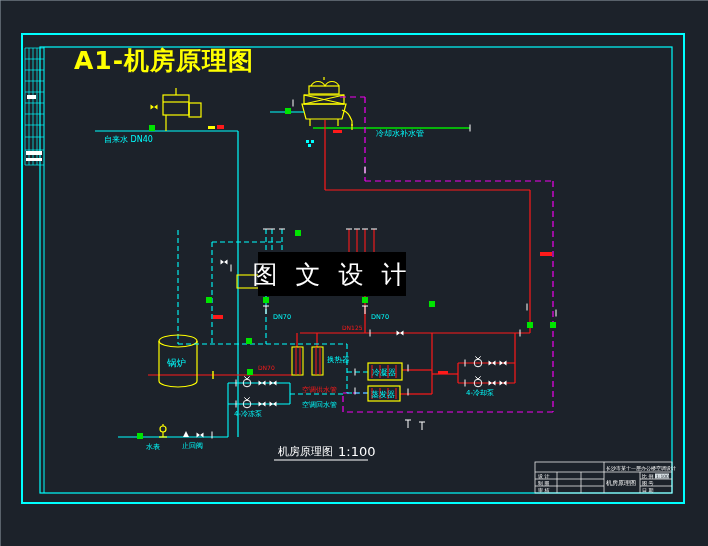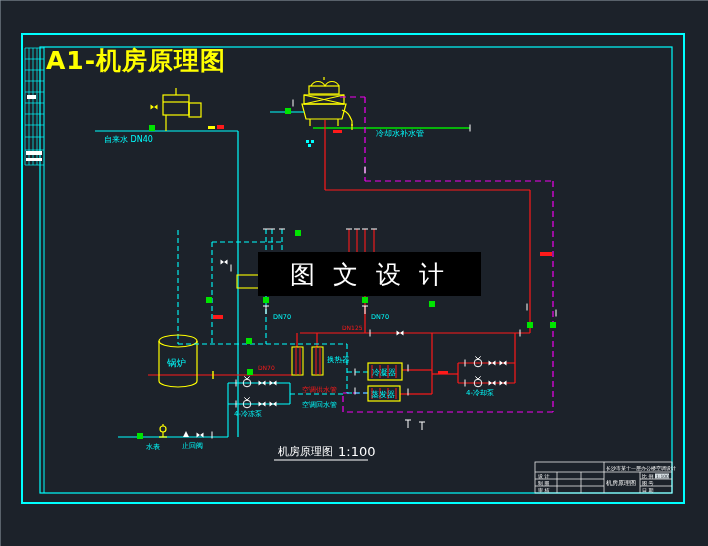--- a/index.html
+++ b/index.html
@@ -10,23 +10,24 @@
   }
   .edge{position:absolute;background:#8d97a1;opacity:.55;}
   .edge-top{left:0;top:0;width:708px;height:1px;}
   .edge-left{left:0;top:0;width:1px;height:546px;}
   .canvas{position:absolute;left:0;top:0;width:708px;height:546px;}
   svg{position:absolute;left:0;top:0;}
   .page-title{
     position:absolute;left:46px;top:44px;
     color:#ffff00;font-size:25px;font-weight:bold;letter-spacing:1px;
     white-space:nowrap;
+    padding-left:28px;
   }
   .watermark{
-    position:absolute;left:258px;top:252px;width:223px;height:44px;
+    position:absolute;left:258px;top:252px;width:148px;height:44px;
     background:#000;color:#ffffff;font-size:25px;letter-spacing:5px;
     display:flex;align-items:center;justify-content:center;white-space:nowrap;
   }
   text{font-family:"DejaVu Sans",sans-serif;}
 </style>
 </head>
 <body>
 
 <div class="canvas">
 <svg width="708" height="546" viewBox="0 0 708 546">

